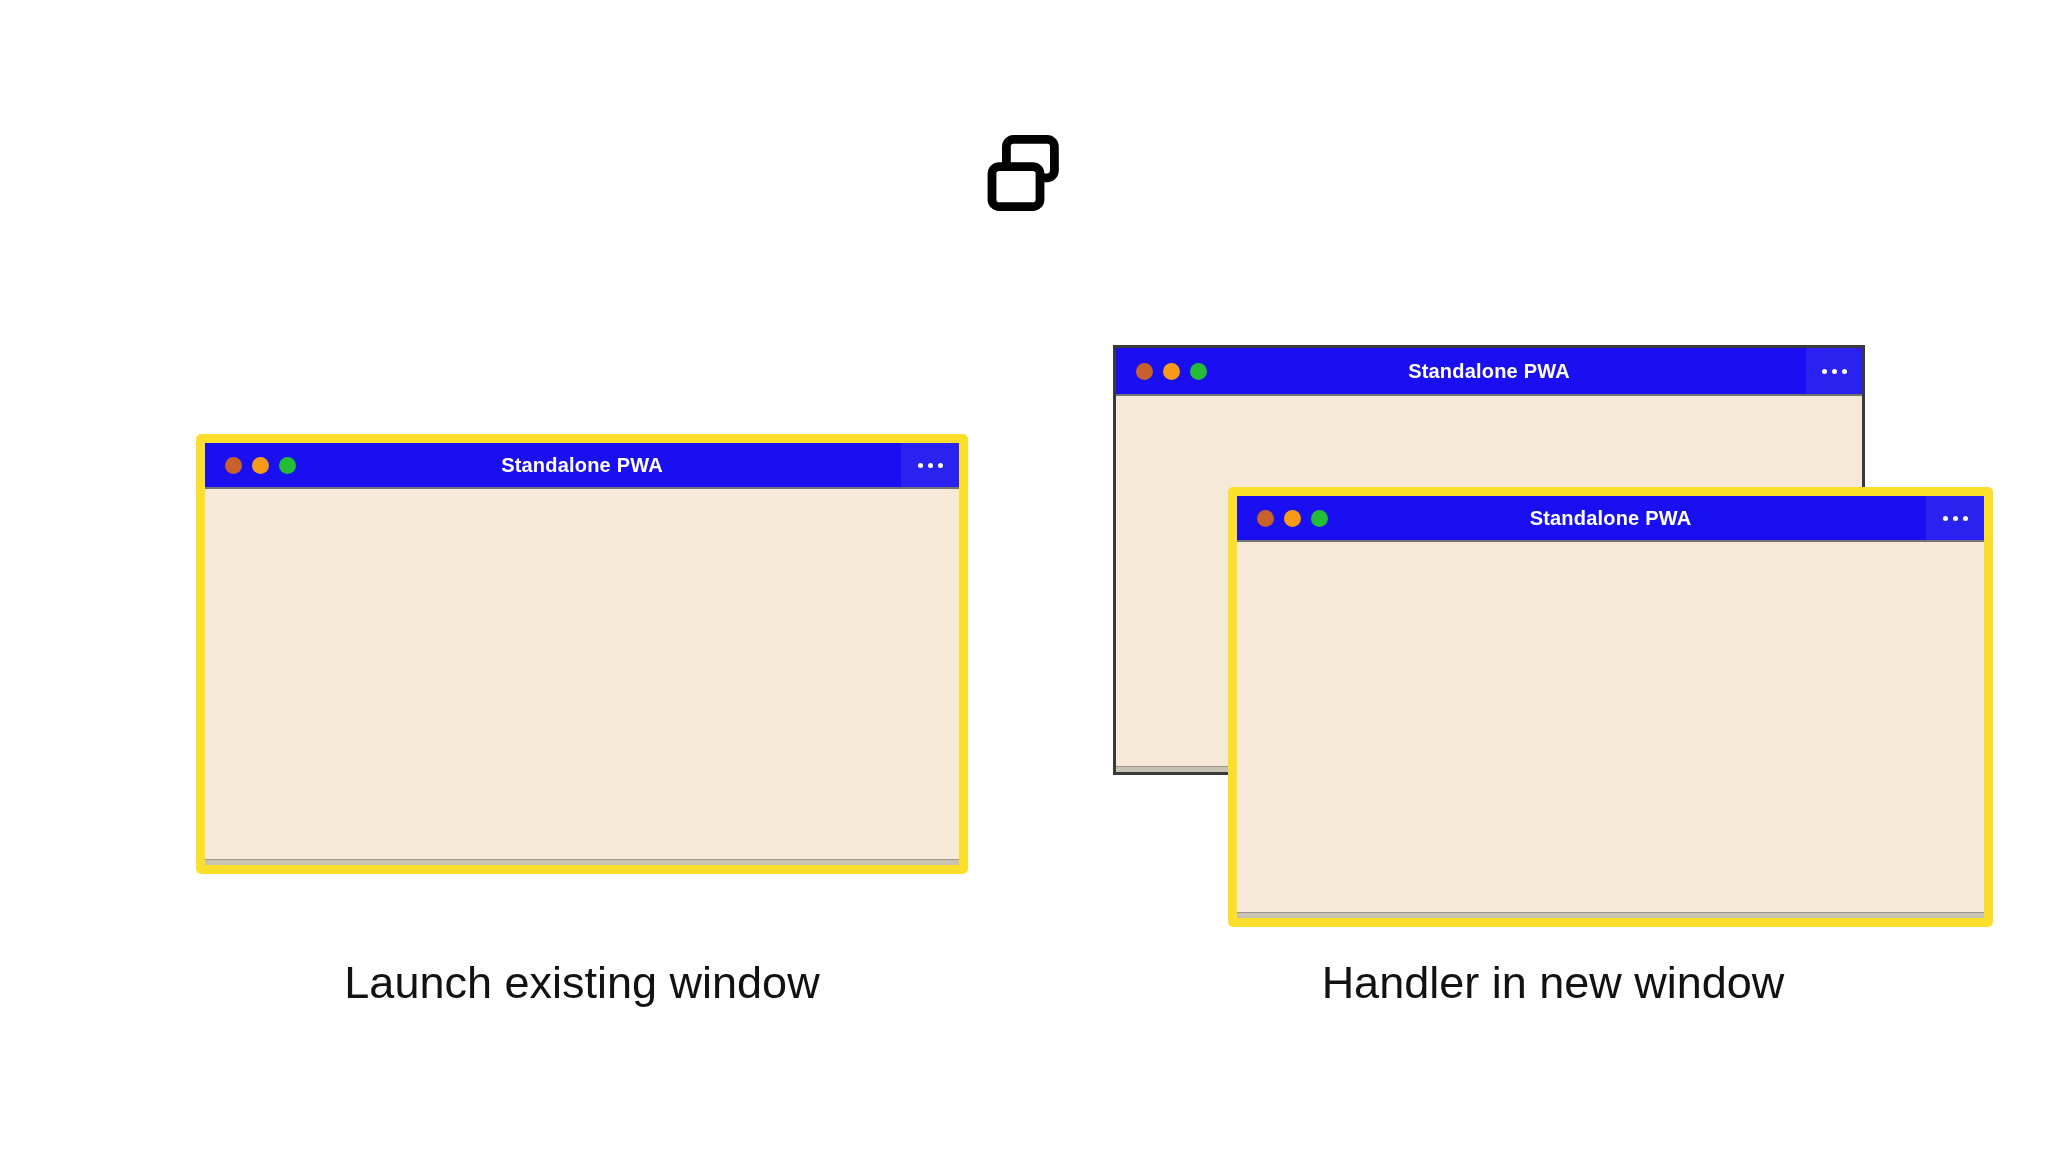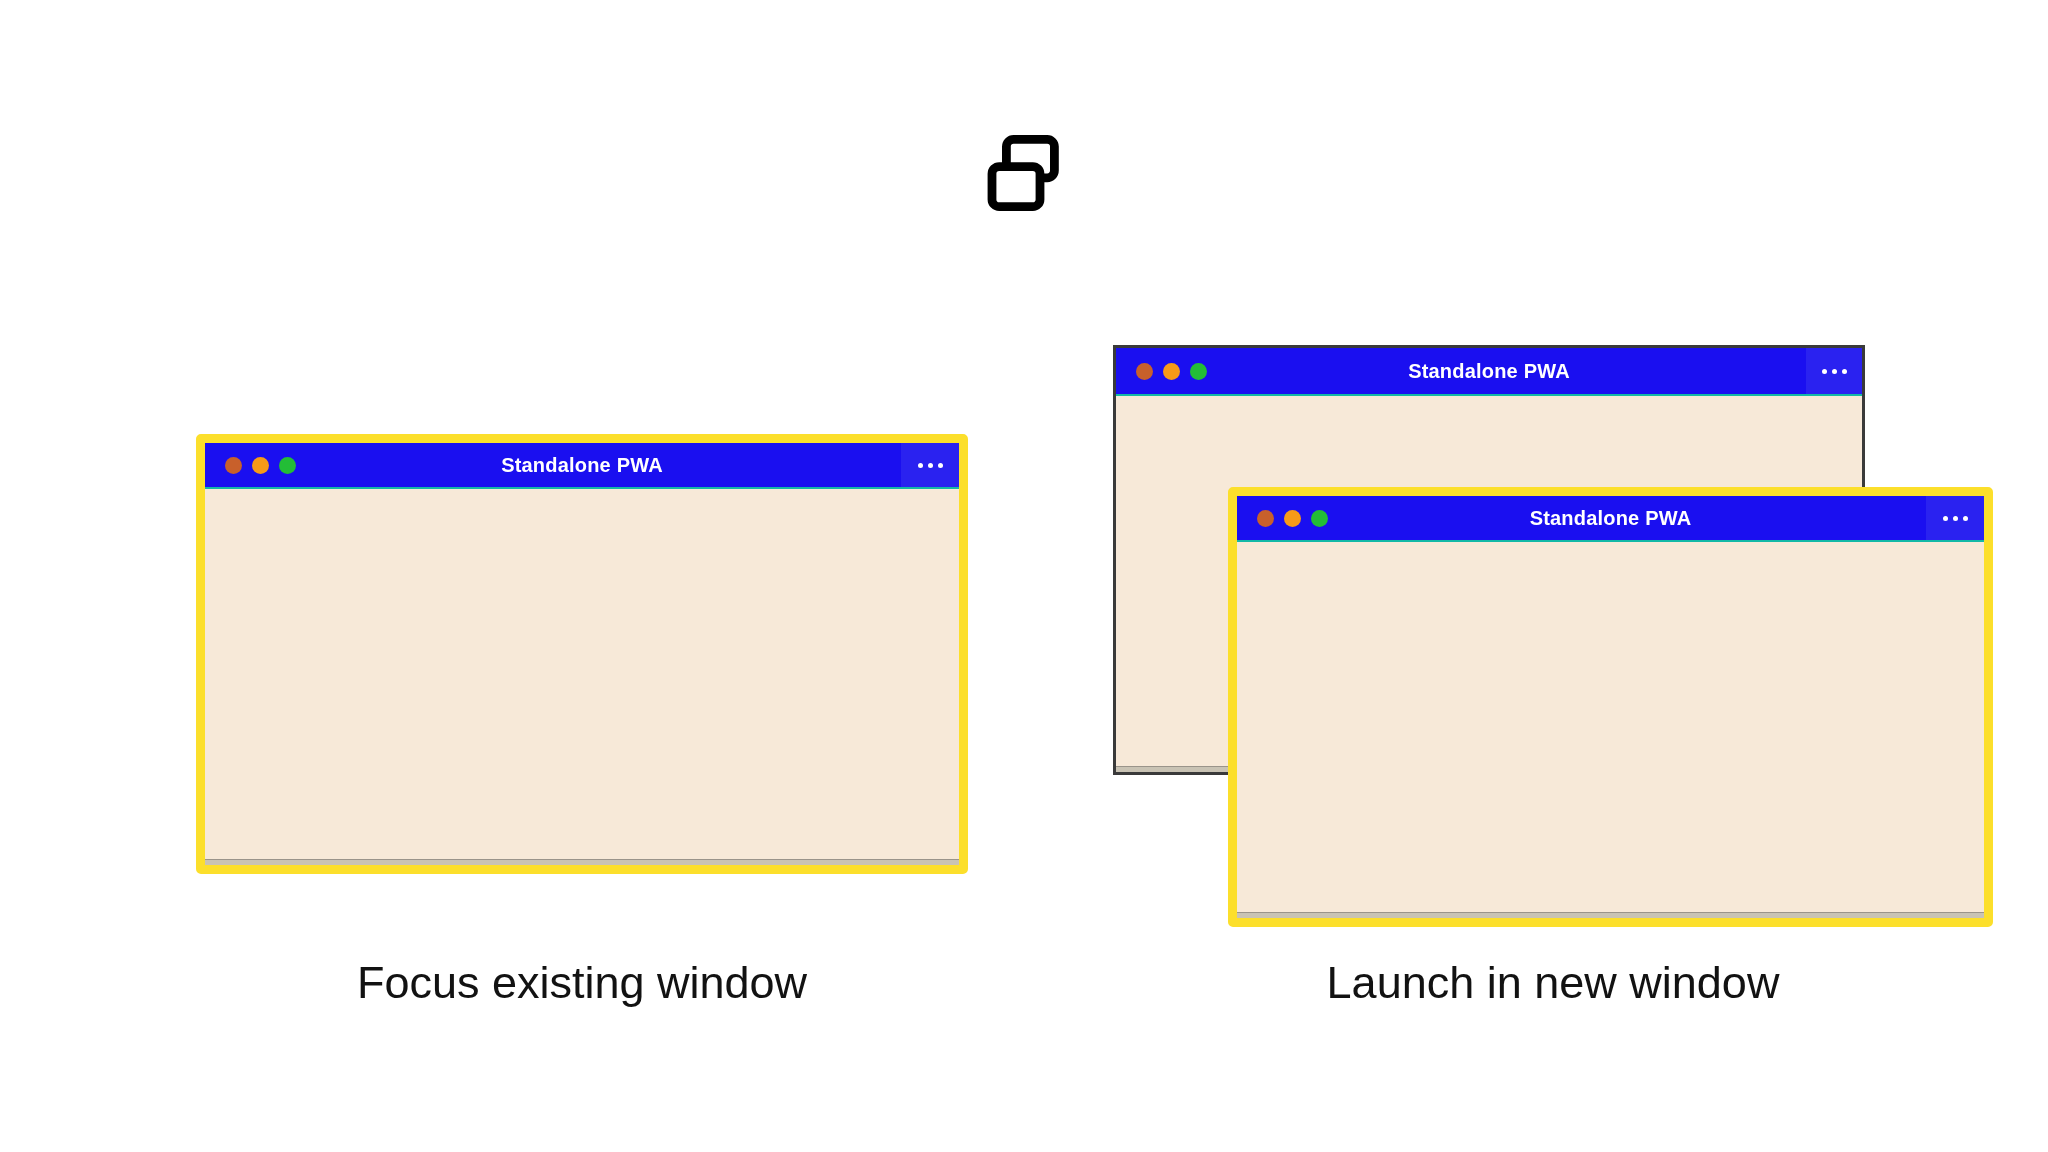--- a/index.html
+++ b/index.html
@@ -65,21 +65,21 @@
     flex-direction: column;
     background: #f7e9d8;
     overflow: hidden;
   }
   .titlebar {
     position: relative;
     flex: 0 0 auto;
     background: #1a0ff0;
     display: flex;
     align-items: center;
-    border-bottom: 2px solid #14b8a6;
+    border-bottom: 2px solid #737373;
     box-sizing: border-box;
   }
   .traffic-lights {
     display: flex;
     align-items: center;
     gap: 10px;
     padding-left: 20px;
     flex: 0 0 auto;
     z-index: 2;
   }
@@ -227,21 +227,21 @@
         <span class="menu-dots">
             <i></i>
             <i></i>
             <i></i>
           </span>
       </div>
     </div>
     <div class="window-body"></div>
   </div>
 </div>
-<div class="caption" id="caption-focus">Focus existing window</div>
+<div class="caption" id="caption-focus">Launch existing window</div>
 
 <div class="window framed-dark" id="win-new-back">
   <div class="window-inner">
     <div class="titlebar">
       <div class="traffic-lights">
         <span class="dot dot-close"></span>
         <span class="dot dot-min"></span>
         <span class="dot dot-max"></span>
       </div>
       <div class="title-text">Standalone PWA</div>
@@ -270,13 +270,13 @@
         <span class="menu-dots">
             <i></i>
             <i></i>
             <i></i>
           </span>
       </div>
     </div>
     <div class="window-body"></div>
   </div>
 </div>
-<div class="caption" id="caption-new">Launch in new window</div>
+<div class="caption" id="caption-new">Handler in new window</div>
 
 </body></html>

